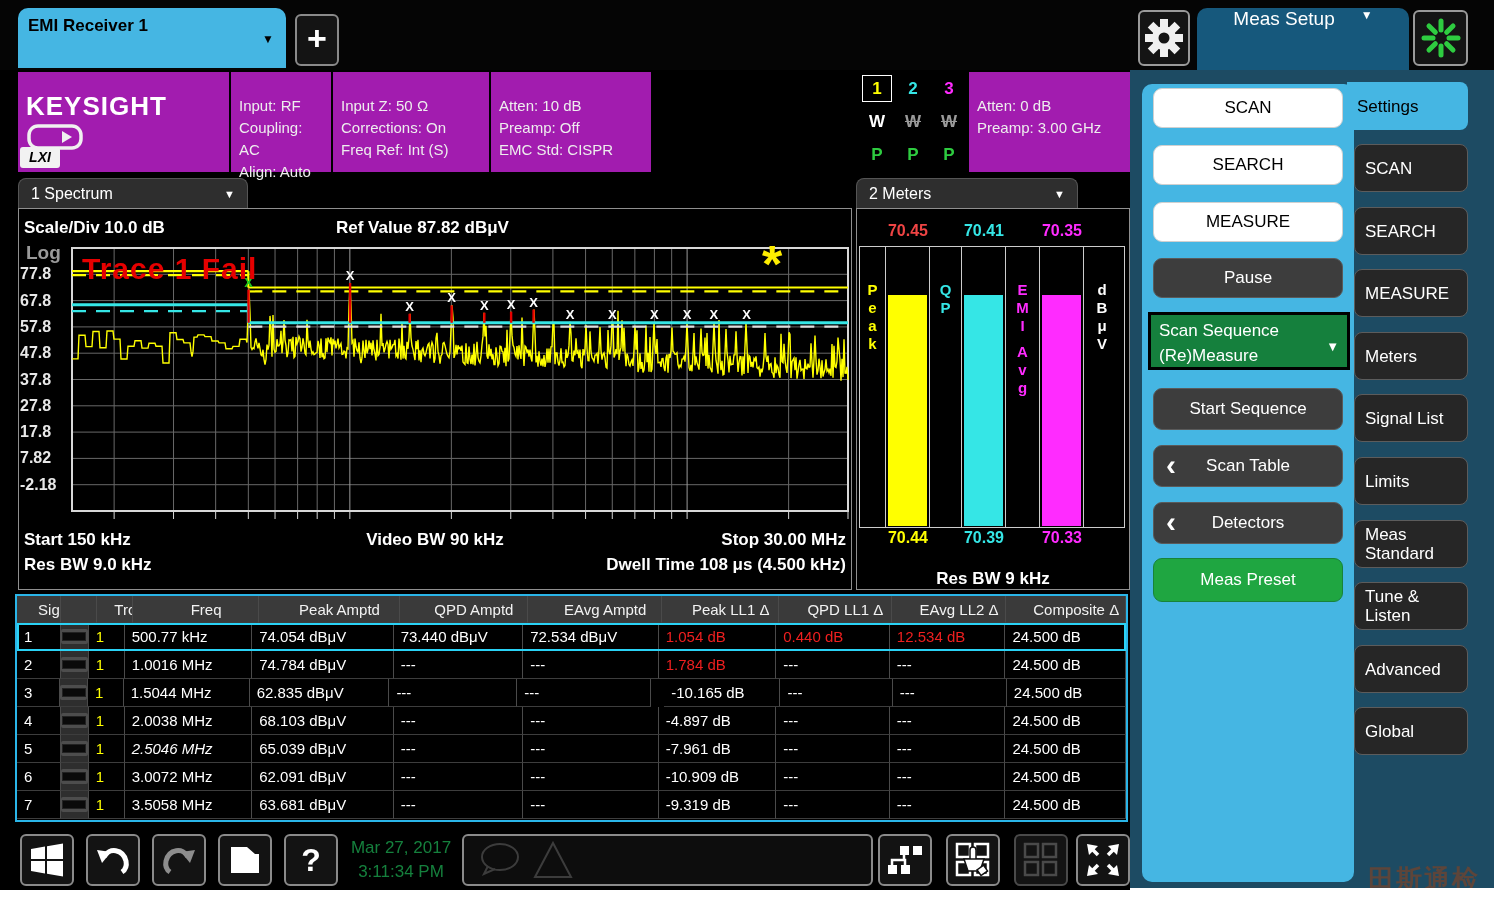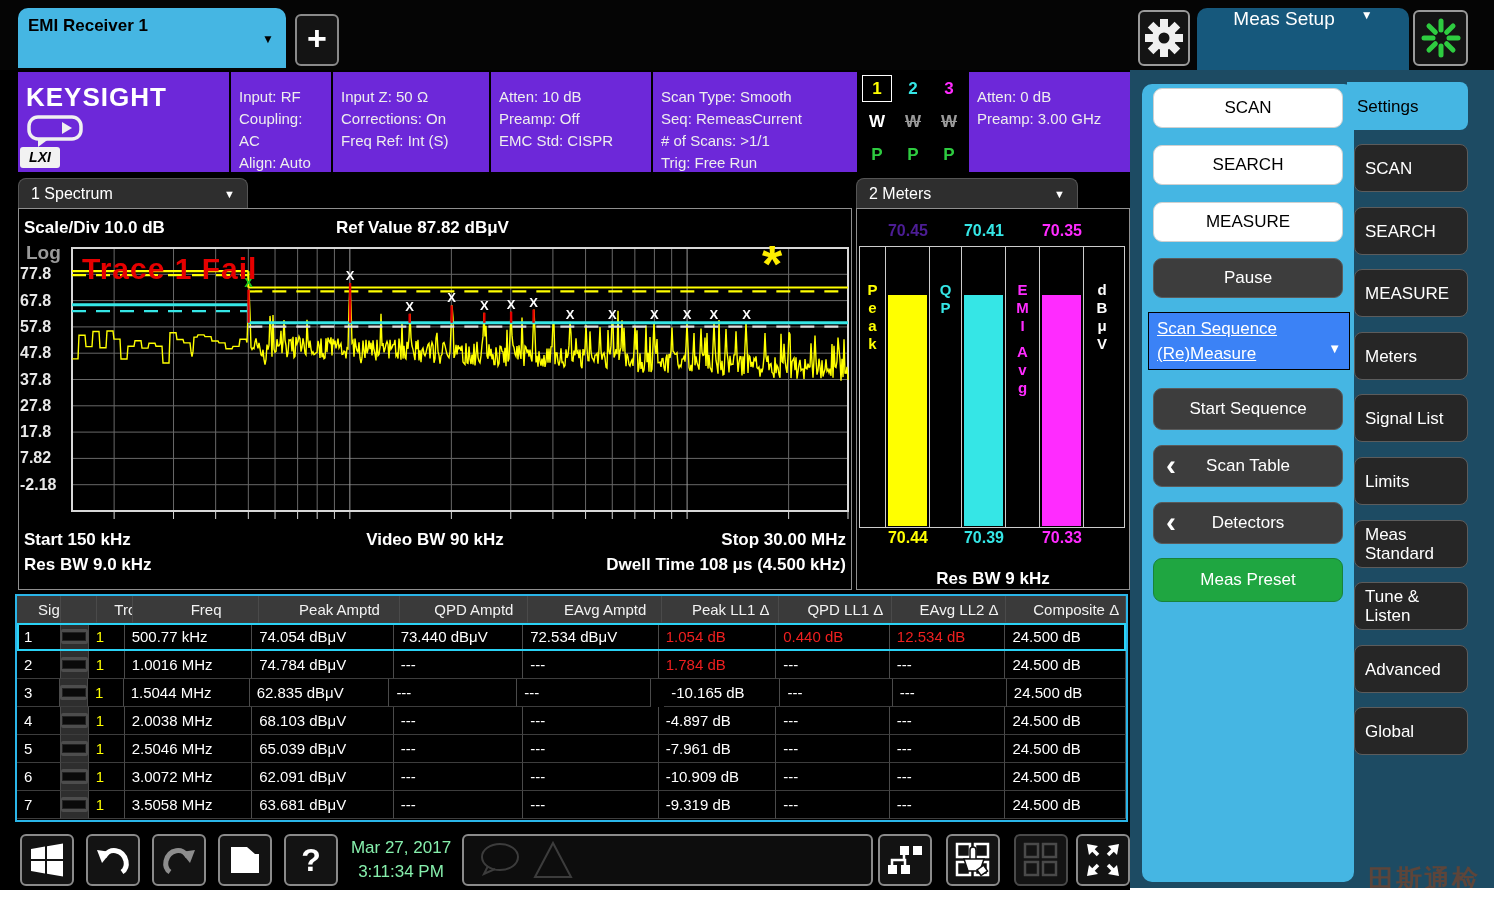--- a/index.html
+++ b/index.html
@@ -18,21 +18,21 @@
   #add-tab-btn { left:295px; top:14px; width:44px; height:52px; background:#141414; border:2px solid #8a8a8a;
     border-radius:6px; color:#fff; font-size:34px; text-align:center; line-height:44px; font-weight:bold; }
   #gear-btn { left:1138px; top:10px; width:52px; height:56px; background:#141414; border:2px solid #9a9a9a;
     border-radius:6px; display:flex; align-items:center; justify-content:center; }
   #meas-setup-tab { left:1197px; top:8px; width:212px; height:62px; background:#16587c; border-radius:10px 10px 0 0;
     color:#fff; font-size:19px; display:flex; align-items:flex-start; justify-content:center; gap:26px; }
   #busy-btn { left:1413px; top:10px; width:55px; height:56px; background:#141414; border:2px solid #9a9a9a;
     border-radius:6px; display:flex; align-items:center; justify-content:center; }
 
   
-  .hsec { top:72px; height:100px; background:#6d28d9; color:#eee; font-size:15px; padding:14px 8px; line-height:22px; }
+  .hsec { top:72px; height:100px; background:#a21caf; color:#eee; font-size:15px; padding:23px 8px; line-height:22px; }
   #brand-sec { left:18px; width:211px; }
   #brand { font-size:26px; font-weight:bold; color:#fff; letter-spacing:1px; }
   #lxi-badge { left:2px; bottom:4px; width:40px; height:21px; background:#f2f2f2; border-radius:3px;
     color:#000; font-style:italic; font-weight:bold; font-size:14px; text-align:center; line-height:21px; }
   #s2 { left:231px; width:100px; } #s3 { left:333px; width:156px; } #s4 { left:491px; width:160px; }
   #s5 { left:653px; width:204px; } #s7 { left:969px; width:161px; }
   #trace-matrix { left:859px; top:72px; width:108px; height:100px; background:#000;
     display:grid; grid-template-columns:repeat(3,1fr); grid-template-rows:repeat(3,1fr); }
   #trace-matrix span { display:flex; align-items:center; justify-content:center; font-size:17px; font-weight:bold; }
 
@@ -68,35 +68,35 @@
   .thead .tcell { background:#3a3a3a; color:#f2f2f2; justify-content:center; height:27px;padding-left:28px; }
   .tbody .tcell { height:28px; }
   .trow.sel { outline:2px solid #2ad2f5; outline-offset:-2px; }
   .chkout { width:32px; height:15px; background:#4d4d4d; border-radius:2px; display:flex; align-items:center; justify-content:center; }
   .chkin { width:24px; height:9px; background:#0a0a0a; border:1px solid #222; }
 
   
   #toolbar { left:0; top:826px; width:1130px; height:64px; background:#000; }
   .tb { position:absolute; top:8px; width:54px; height:52px; background:#131313; border:2px solid #8a8a8a;
     border-radius:6px; display:flex; align-items:center; justify-content:center; }
-  #date-box { position:absolute; left:341px; top:10px; width:120px; color:#86efac; font-size:17px;
+  #date-box { position:absolute; left:341px; top:10px; width:120px; color:#15803d; font-size:17px;
     text-align:center; line-height:24px; }
   #msg-box { position:absolute; left:462px; top:8px; width:411px; height:52px; background:#0d0d0d;
     border:2px solid #8a8a8a; border-radius:6px; display:flex; align-items:center; padding-left:14px; gap:10px; }
 
   
   #menu-panel { left:1142px; top:84px; width:212px; height:798px; background:#45b6e3; border-radius:10px; }
   .mbtn { position:absolute; left:11px; width:190px; border-radius:9px; display:flex; align-items:center;
     justify-content:center; font-size:17px; }
   .mbtn.white { background:#fff; color:#000; border:1px solid #d0d0d0; }
   .mbtn.dark { background:#3d3d3d; color:#fff; border:1px solid #5a5a5a; }
   .mbtn.green { background:#1fa641; color:#fff; border:1px solid #18833a; }
   .mbtn .chev { position:absolute; left:12px; font-size:30px; font-weight:bold; line-height:30px; top:4px; }
-  #scan-seq { position:absolute; left:6px; width:202px; height:58px; background:#3b82f6; border:1px solid #000000;
-    color:#fff; font-size:17px; padding:3px 8px; line-height:25px;text-decoration:underline; }
+  #scan-seq { position:absolute; left:6px; width:202px; height:58px; background:#15803d; border:3px solid #000000;
+    color:#fff; font-size:17px; padding:3px 8px; line-height:25px; }
   #scan-seq .caret { position:absolute; right:8px; bottom:8px; font-size:13px; }
   
   .rtab { position:absolute; left:1354px; width:114px; height:48px; background:#262626; border:1px solid #5c5c5c;
     border-radius:8px; color:#fff; font-size:17px; display:flex; align-items:center; padding-left:10px; line-height:19px; }
   .rtab.active { left:1347px; width:121px; background:#45b6e3; color:#000; border:none; border-radius:0 8px 8px 0; }
   #watermark { position:absolute; left:238px; top:792px; color:#5d453a; font-size:26px; font-weight:bold; letter-spacing:2px; }
 
   svg { display:block; }
 </style>
 </head>
@@ -165,26 +165,20 @@
     </div>
   <div class="abs hsec" id="s3">
       <div>Input Z: 50 Ω</div>
       <div>Corrections: On</div>
       <div>Freq Ref: Int (S)</div>
     </div>
   <div class="abs hsec" id="s4">
       <div>Atten: 10 dB</div>
       <div>Preamp: Off</div>
       <div>EMC Std: CISPR</div>
-    </div>
-  <div class="abs hsec" id="s5">
-      <div>Scan Type: Smooth</div>
-      <div>Seq: RemeasCurrent</div>
-      <div># of Scans: &gt;1/1</div>
-      <div>Trig: Free Run</div>
     </div>
   <div class="abs" id="trace-matrix">
       <span style="color: rgb(255, 255, 0); outline: rgb(255, 255, 255) solid 1px; outline-offset: -4px;">1</span>
       <span style="color: rgb(53, 230, 230);">2</span>
       <span style="color: rgb(255, 43, 255);">3</span>
       <span style="color: rgb(255, 255, 255);">W</span>
       <span style="color: rgb(154, 154, 154); text-decoration: line-through;">W</span>
       <span style="color: rgb(154, 154, 154); text-decoration: line-through;">W</span>
       <span style="color: rgb(46, 204, 64);">P</span>
       <span style="color: rgb(46, 204, 64);">P</span>
@@ -309,21 +303,21 @@
     <div class="specfoot" style="right:6px; top:377px">Dwell Time 108 μs (4.500 kHz)</div>
   </div>
 
   <div class="abs" id="met-win">
     <div class="win-tab" style="width:222px">
       <span>2 Meters</span>
       <span style="margin-left:auto;font-size:11px">▼</span>
     </div>
     <div class="win-body"></div>
     <div id="met-top-vals">
-        <div class="mval abs" style="top: 44px; left: 14px; color: #4c1d95;">70.45</div>
+        <div class="mval abs" style="top: 44px; left: 14px; color: #ef4444;">70.45</div>
         <div class="mval abs" style="top: 44px; left: 90px; color: rgb(53, 230, 230);">70.41</div>
         <div class="mval abs" style="top: 44px; left: 168px; color: rgb(255, 43, 255);">70.35</div>
       </div>
     <div id="met-bars">
         <div class="mcell" style="width: 26px;">
           <div class="vlab" style="color: rgb(255, 255, 0);">
             <div>P</div>
             <div>e</div>
             <div>a</div>
             <div>k</div>
@@ -456,21 +450,21 @@
           <div class="tcell" style="width: 121px;">24.500 dB</div>
         </div>
         <div class="trow">
           <div class="tcell" style="width: 44px; justify-content: flex-start;">5</div>
           <div class="tcell" style="width: 28px; background: rgb(46, 46, 46); justify-content: center; padding: 0px;">
             <div class="chkout">
               <div class="chkin"></div>
             </div>
           </div>
           <div class="tcell" style="width: 36px; justify-content: flex-start; color: rgb(255, 255, 0);">1</div>
-          <div class="tcell" style="width: 128px;">2.5046 MHz</div>
+          <div class="tcell" style="width: 128px; font-style: italic;">2.5046 MHz</div>
           <div class="tcell" style="width: 142px;">65.039 dBμV</div>
           <div class="tcell" style="width: 130px;">---</div>
           <div class="tcell" style="width: 136px;">---</div>
           <div class="tcell" style="width: 118px;">-7.961 dB</div>
           <div class="tcell" style="width: 114px;">---</div>
           <div class="tcell" style="width: 116px;">---</div>
           <div class="tcell" style="width: 121px;">24.500 dB</div>
         </div>
         <div class="trow">
           <div class="tcell" style="width: 44px; justify-content: flex-start;">6</div>

